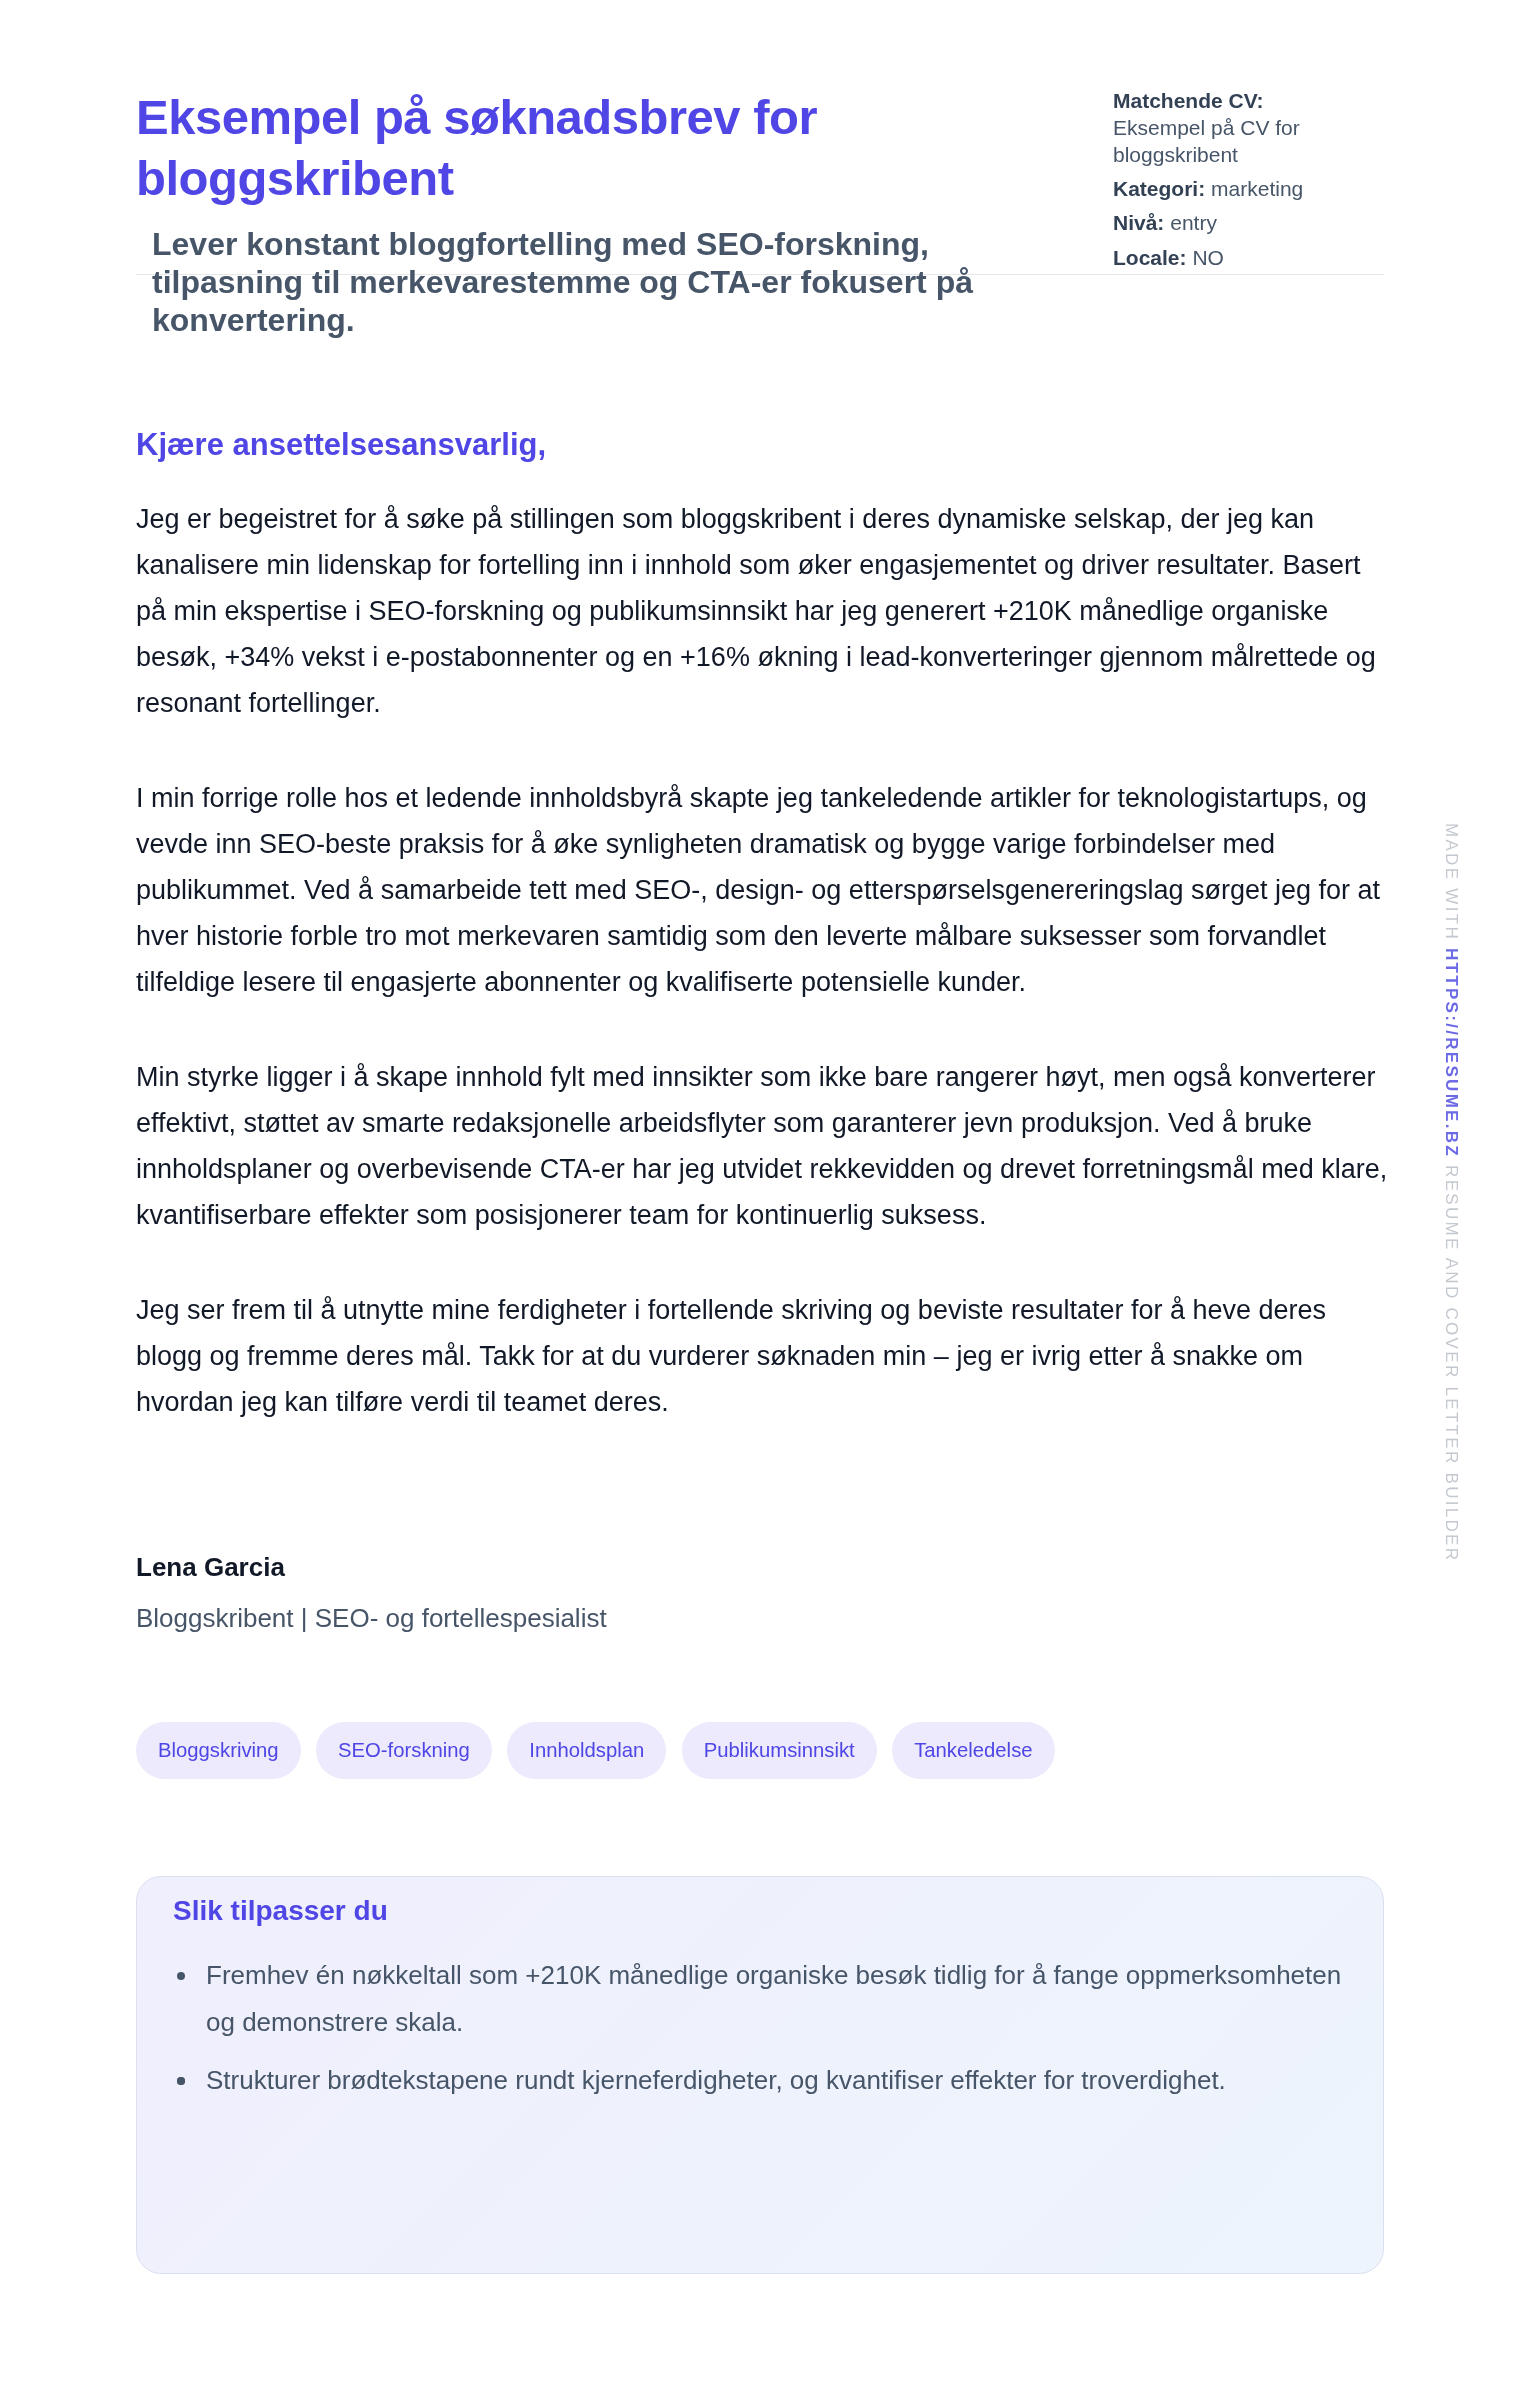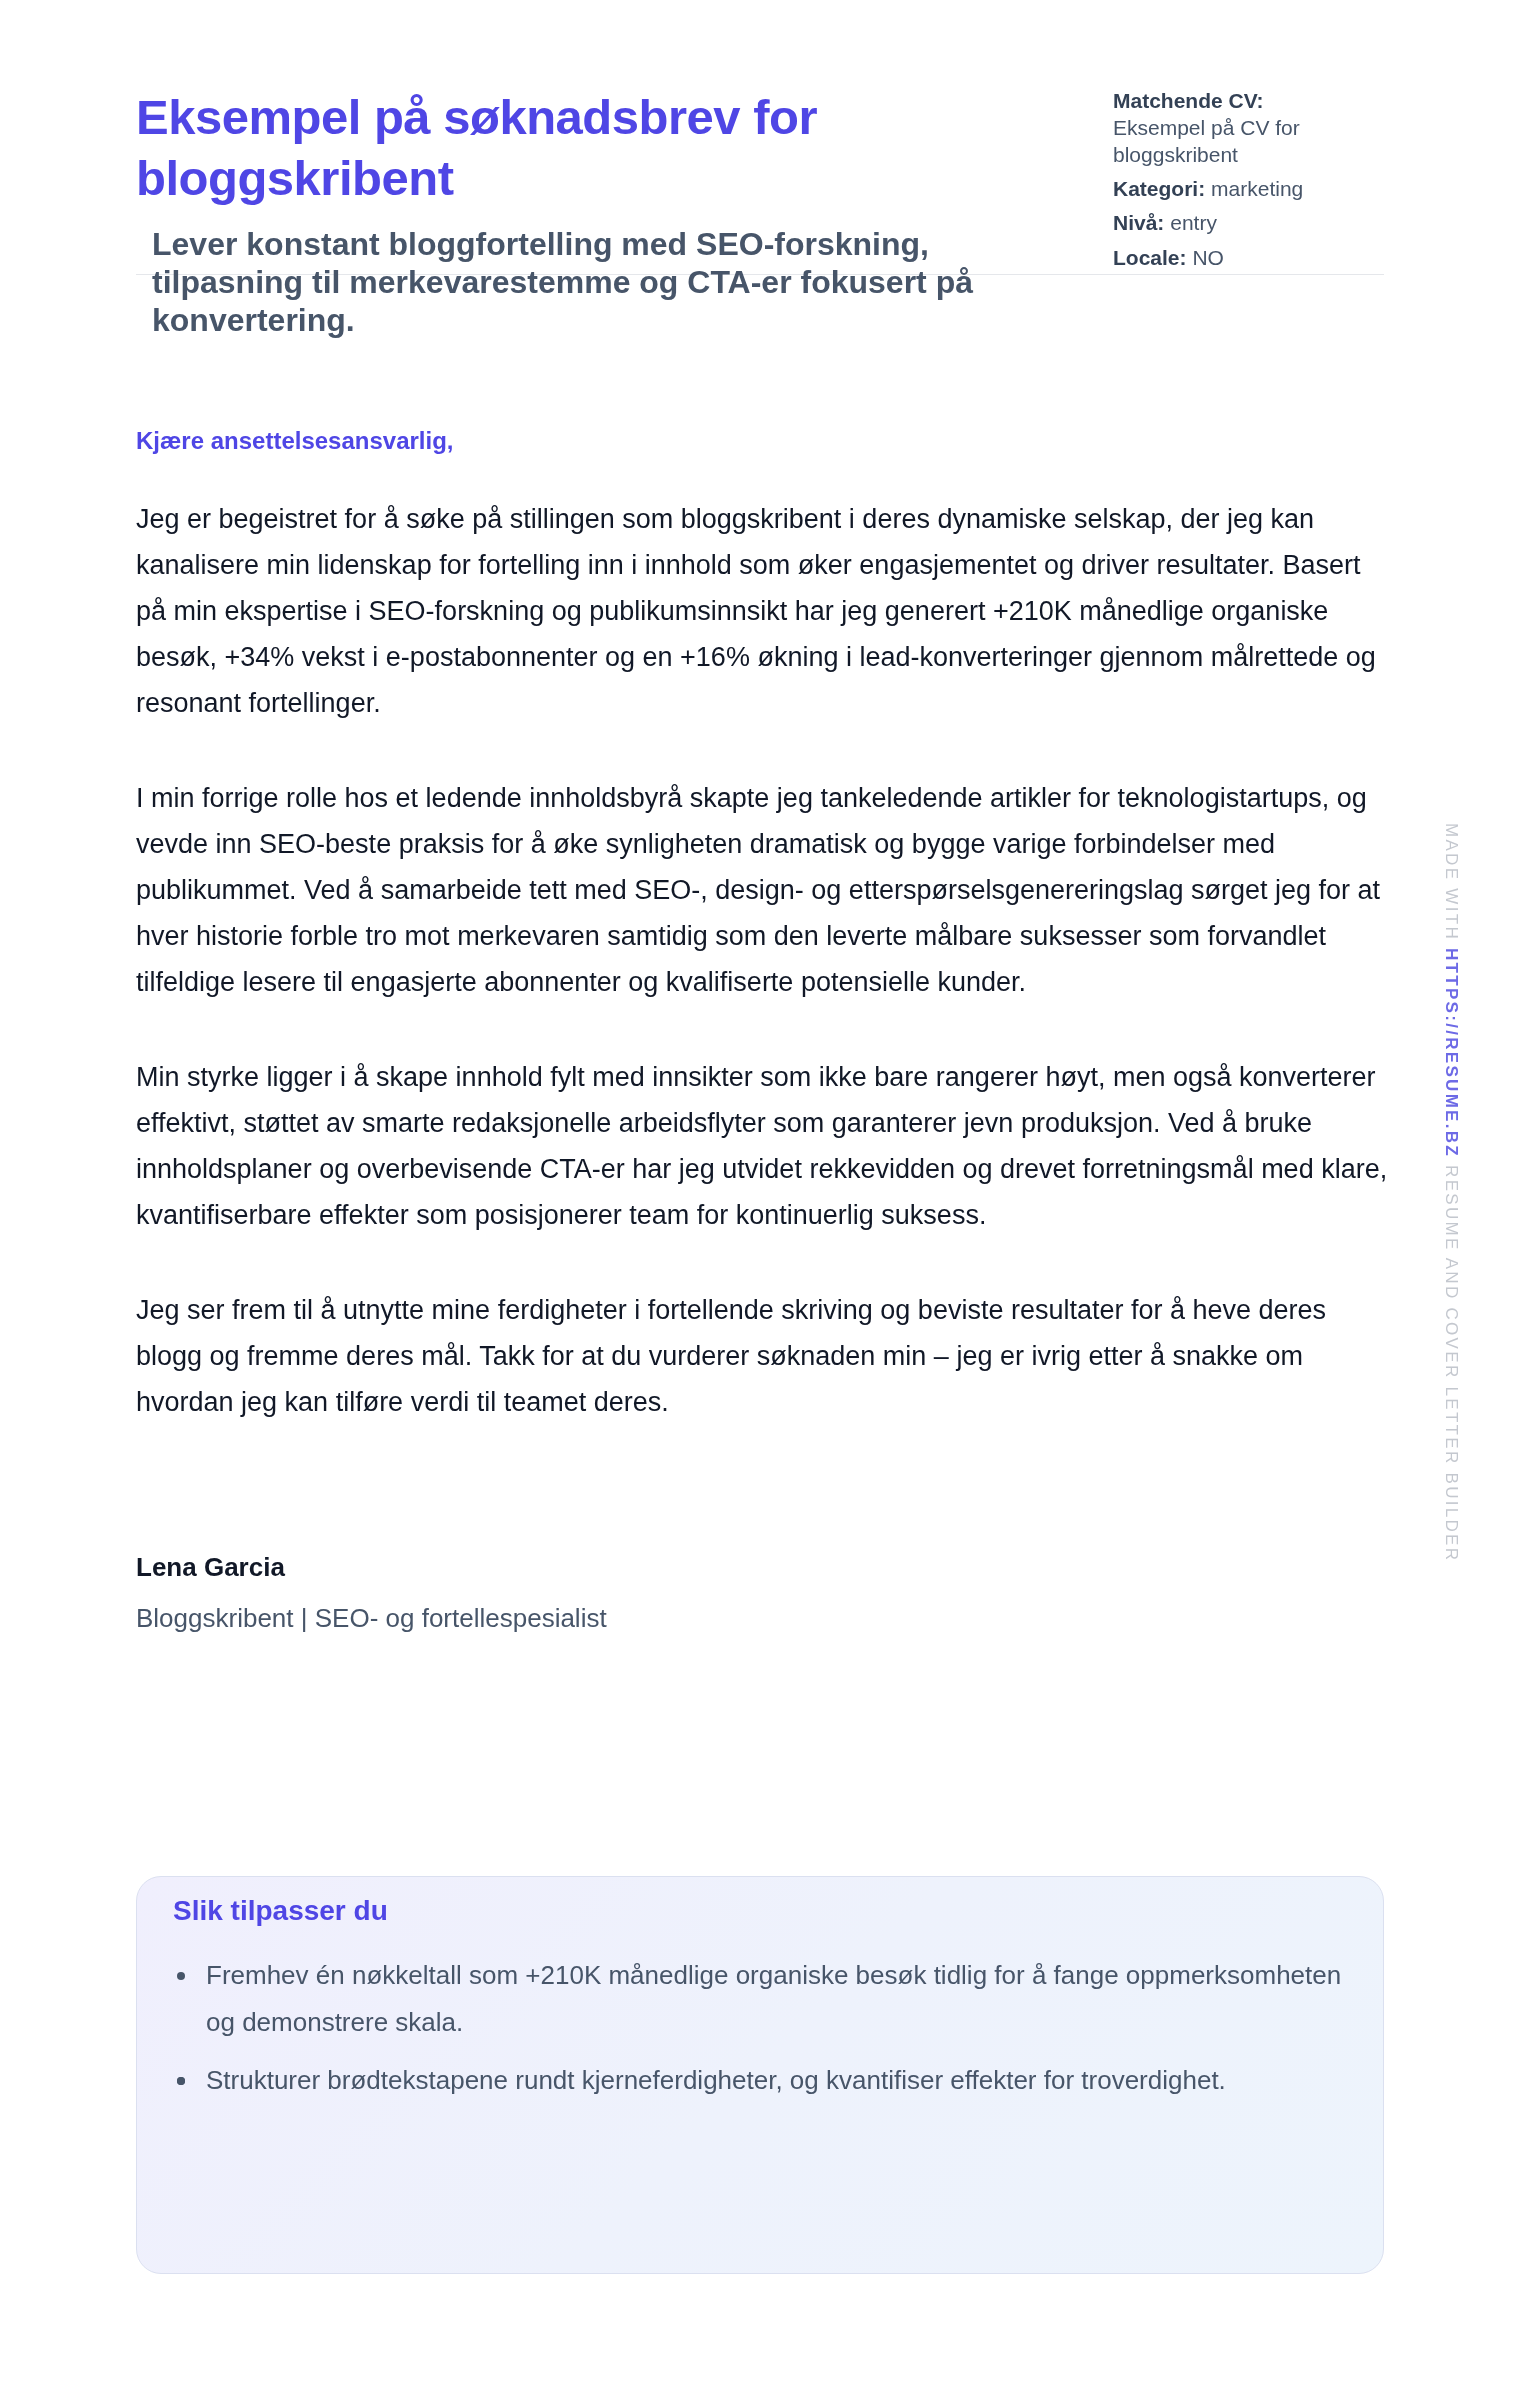--- a/index.html
+++ b/index.html
@@ -55,21 +55,21 @@
     line-height: 27px;
     color: #475569;
   }
   .meta-row { margin-bottom: 7.2px; }
   .meta-row.cv { margin-bottom: 7.2px; }
   .meta-key { font-weight: 700; color: #334155; }
   .greeting {
     margin: 0;
     position: absolute;
     top: 427px;
-    font-size: 24px;
+    font-size: 31px;
     font-weight: 700;
     color: #4f46e5;
   }
   .body {
     position: absolute;
     top: 496px;
     left: 0;
     width: 1253px;
   }
   .para {
@@ -205,20 +205,27 @@
     <p class="para">I min forrige rolle hos et ledende innholdsbyrå skapte jeg tankeledende artikler for teknologistartups, og vevde inn SEO-beste praksis for å øke synligheten dramatisk og bygge varige forbindelser med publikummet. Ved å samarbeide tett med SEO-, design- og etterspørselsgenereringslag sørget jeg for at hver historie forble tro mot merkevaren samtidig som den leverte målbare suksesser som forvandlet tilfeldige lesere til engasjerte abonnenter og kvalifiserte potensielle kunder.</p>
     <p class="para">Min styrke ligger i å skape innhold fylt med innsikter som ikke bare rangerer høyt, men også konverterer effektivt, støttet av smarte redaksjonelle arbeidsflyter som garanterer jevn produksjon. Ved å bruke innholdsplaner og overbevisende CTA-er har jeg utvidet rekkevidden og drevet forretningsmål med klare, kvantifiserbare effekter som posisjonerer team for kontinuerlig suksess.</p>
     <p class="para">Jeg ser frem til å utnytte mine ferdigheter i fortellende skriving og beviste resultater for å heve deres blogg og fremme deres mål. Takk for at du vurderer søknaden min – jeg er ivrig etter å snakke om hvordan jeg kan tilføre verdi til teamet deres.</p>
   </div>
 
   <div class="signature">
     <p class="sig-name">Lena Garcia</p>
     <p class="sig-title">Bloggskribent | SEO- og fortellespesialist</p>
   </div>
 
+  <div class="tags">
+    <span class="tag">Bloggskriving</span>
+    <span class="tag">SEO-forskning</span>
+    <span class="tag">Innholdsplan</span>
+    <span class="tag">Publikumsinnsikt</span>
+    <span class="tag">Tankeledelse</span>
+  </div>
 
   <section class="tips">
     <h3 class="tips-title">Slik tilpasser du</h3>
     <ul class="tips-list">
       <li class="tips-item">
         <span class="bullet"></span>
         <span>Fremhev én nøkkeltall som +210K månedlige organiske besøk tidlig for å fange oppmerksomheten og demonstrere skala.</span>
       </li>
       <li class="tips-item">
         <span class="bullet"></span>

